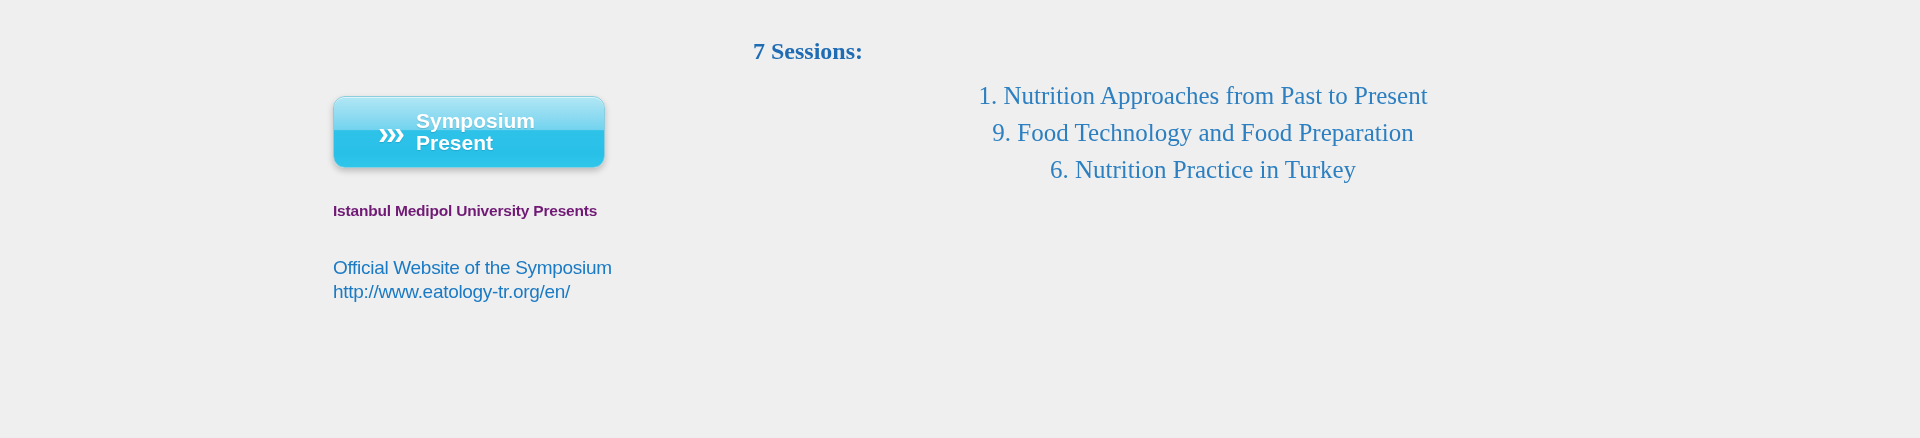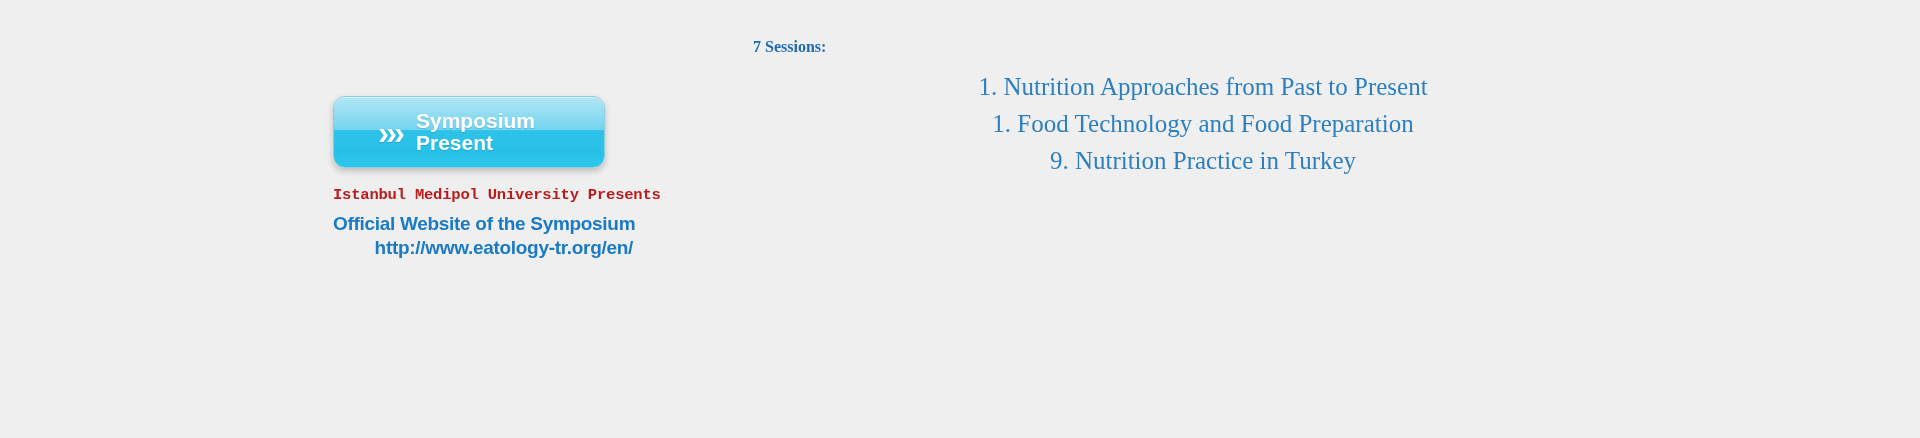--- a/index.html
+++ b/index.html
@@ -83,58 +83,57 @@
     color: #ffffff;
     font-family: "Liberation Sans", sans-serif;
     font-size: 21px;
     font-weight: bold;
     line-height: 1.07;
     text-shadow: 0 1px 1px rgba(0,70,100,0.20);
   }
   .btn-label .line2 { display: block; }
 
   .presents {
-    margin-top: 18px;
-    color: #b91c1c;
-    font-family: Liberation Mono, monospace;
+    margin-top: 34px;
+    color: #701a75;
+    font-family: Liberation Sans, sans-serif;
     font-size: 15.5px;
     font-weight: bold;
     letter-spacing: -0.2px;
     white-space: nowrap;
   }
 
   .website-block {
-    margin-top: 8px;
+    margin-top: 36px;
     color: #1b7ac4;
     font-family: "Liberation Sans", sans-serif;
     font-size: 19px;
-    font-weight: bold;
+    font-weight: normal;
     line-height: 1.28;
     letter-spacing: -0.3px;
     white-space: nowrap;
   }
   .website-url {
     display: block;
     color: #1b7ac4;
     text-decoration: none;
-    text-align: right;
   }
 
   
   .right-col {
     position: absolute;
     left: 753px;
     top: 38px;
     width: 900px;
   }
 
   .sessions-heading {
     color: #1f6cb5;
     font-family: "Liberation Serif", serif;
-    font-size: 16px;
+    font-size: 24px;
     font-weight: bold;
     margin: 0 0 12px 0;
     letter-spacing: 0px;
   }
 
   .sessions-list {
     list-style: none;
     margin: 0;
     padding: 0;
     text-align: center;
@@ -172,19 +171,19 @@
     </div>
 
   </div>
 
   <div class="right-col">
 
     <h1 class="sessions-heading">7 Sessions:</h1>
 
     <ul class="sessions-list">
       <li class="session-item">1. Nutrition Approaches from Past to Present</li>
-      <li class="session-item">1. Food Technology and Food Preparation</li>
-      <li class="session-item">9. Nutrition Practice in Turkey</li>
+      <li class="session-item">9. Food Technology and Food Preparation</li>
+      <li class="session-item">6. Nutrition Practice in Turkey</li>
     </ul>
 
   </div>
 
 </div>
 
 </body></html>

